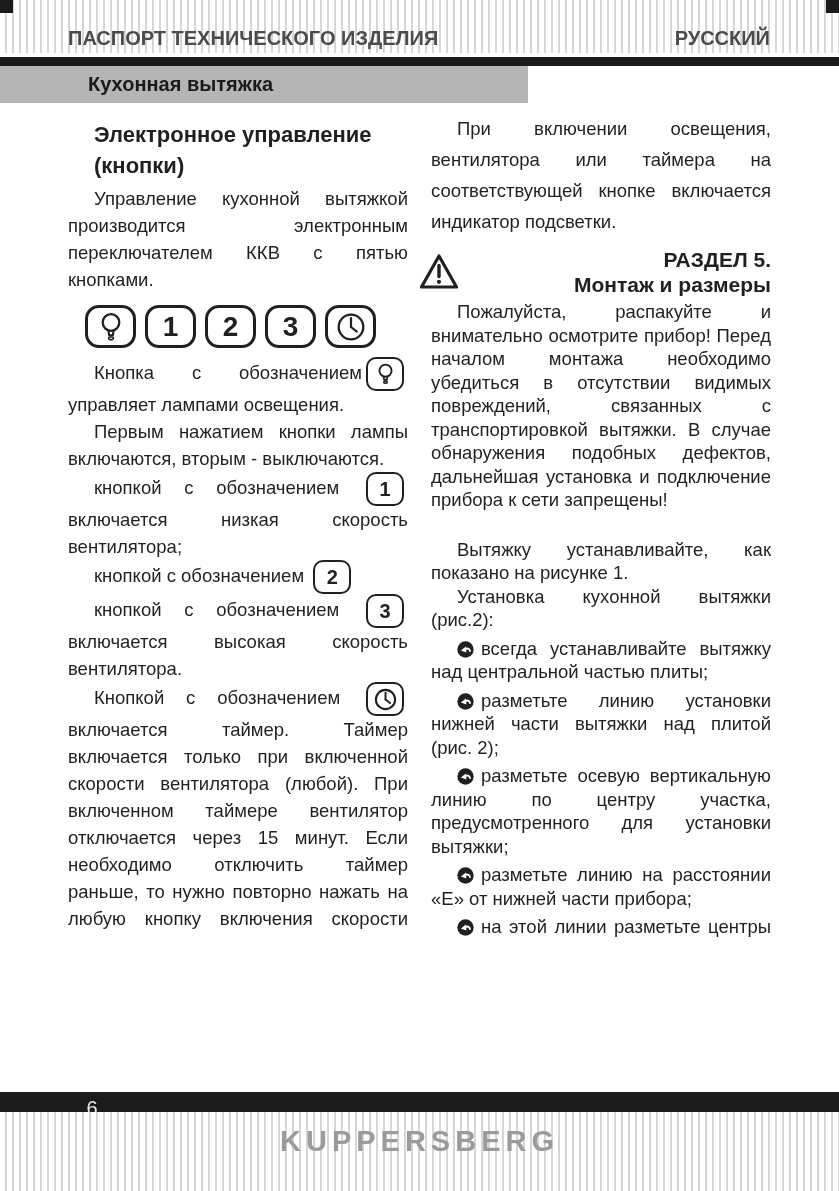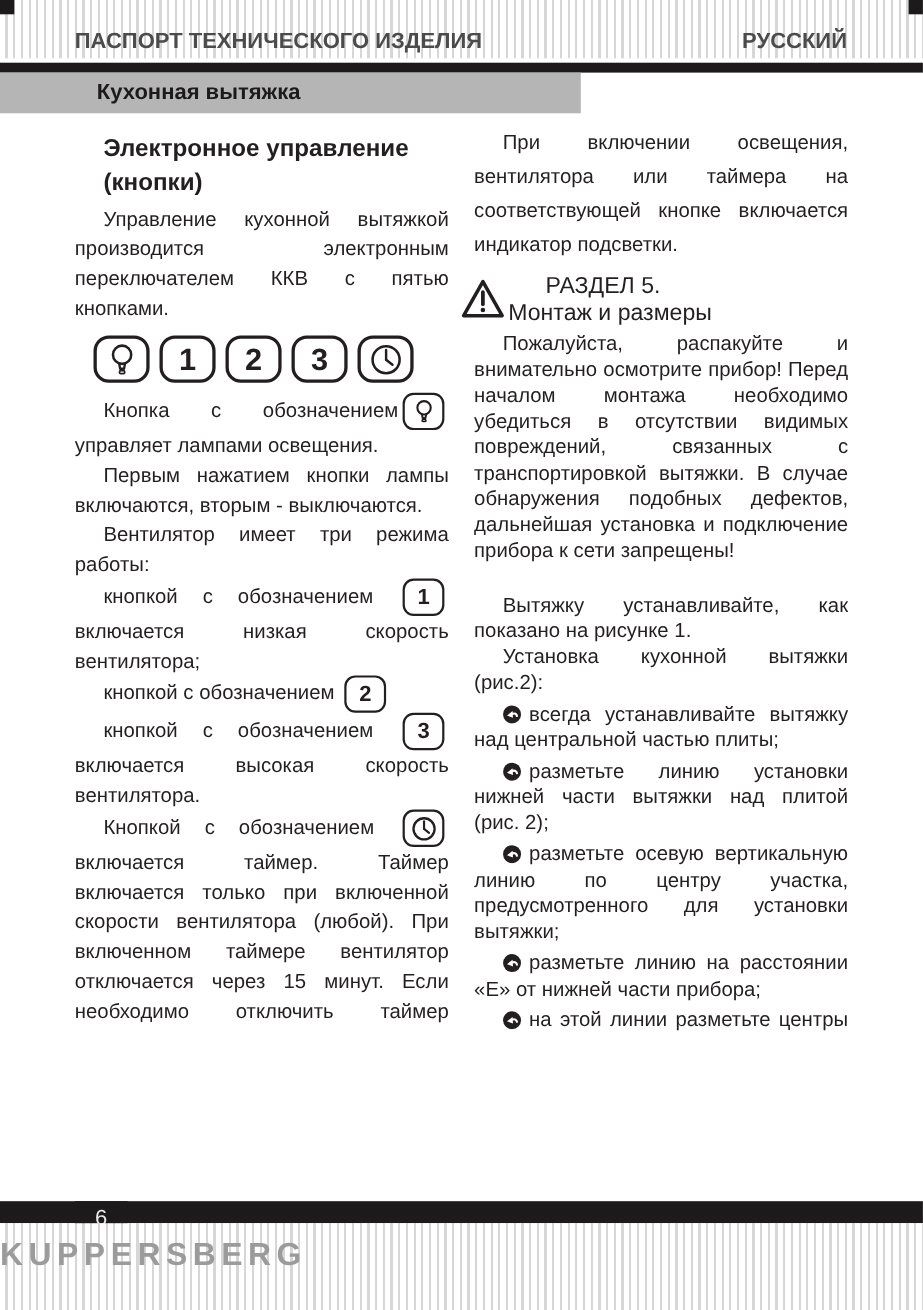--- a/index.html
+++ b/index.html
@@ -48,34 +48,34 @@
     display:inline-flex;width:38px;height:34px;border:2.5px solid #231f20;border-radius:10px;
     align-items:center;justify-content:center;box-sizing:border-box;background:#fff;
     font-size:20px;font-weight:bold;vertical-align:middle;margin:0 4px;text-indent:0;
   }
   
   .p-loose{line-height:31px;}
   .tight{line-height:23.5px;}
   .spaced-top{margin-top:26px !important;}
   .section-head{display:flex;margin:10px 0 3px;}
   .warn-box{flex:0 0 44px;margin-left:-13px;padding-top:5px;}
-  .section-titles{flex:1;font-weight:normal;font-size:21px;line-height:25px;text-align:left;}
+  .section-titles{flex:1;font-weight:bold;font-size:21px;line-height:25px;text-align:right;}
   .section-number{padding-left:34px;}
   .bullet{margin-top:5px !important;}
   .bullet-icon{display:inline-block;vertical-align:-3px;margin-right:7px;}
   
   .footer-bar{position:absolute;top:1092px;left:0;right:0;height:20px;background:#1d1a1b;}
   .page-tab{
     position:absolute;left:68px;top:1092px;width:48px;height:32px;background:#1d1a1b;
     display:flex;align-items:center;justify-content:center;
     color:#e9e9e9;font-size:20px;
   }
   .bottom-band{position:absolute;top:1112px;left:0;right:0;bottom:0;}
   .brand{
-    margin-top:13px;font-size:29px;font-weight:bold;
+    text-align:center;margin-top:13px;font-size:29px;font-weight:bold;
     color:#9b9b9b;letter-spacing:5px;
   }
   svg{display:block;}
 </style>
 </head>
 <body>
 
 <div>
 
   <div class="top-band stripes">
@@ -133,21 +133,20 @@
               <svg width="19" height="24" viewBox="0 0 26 32">
                 <circle cx="13" cy="11.5" r="8.3" fill="none" stroke="#231f20" stroke-width="2.6"></circle>
                 <path d="M10.3 19.2 L11.2 24.2 L14.8 24.2 L15.7 19.2" fill="none" stroke="#231f20" stroke-width="2.4" stroke-linejoin="round"></path>
                 <rect x="10.6" y="26" width="4.8" height="2.6" rx="1.3" fill="none" stroke="#231f20" stroke-width="2"></rect>
               </svg>
             </span>
           </span><span>управляет лампами освещения.</span></p>
 
       <p>Первым нажатием кнопки лампы включаются, вторым - выключаются.</p>
 
-      <p>Вентилятор имеет три режима работы:</p>
 
       <p><span>кнопкой с обозначением</span> <span class="key-inline">
             <span>1</span>
           </span> <span>включается низкая скорость вентилятора;</span></p>
 
       <p><span>кнопкой с обозначением</span> <span class="key-inline">
             <span>2</span>
           </span> </p>
 
       <p><span>кнопкой с обозначением</span> <span class="key-inline">

